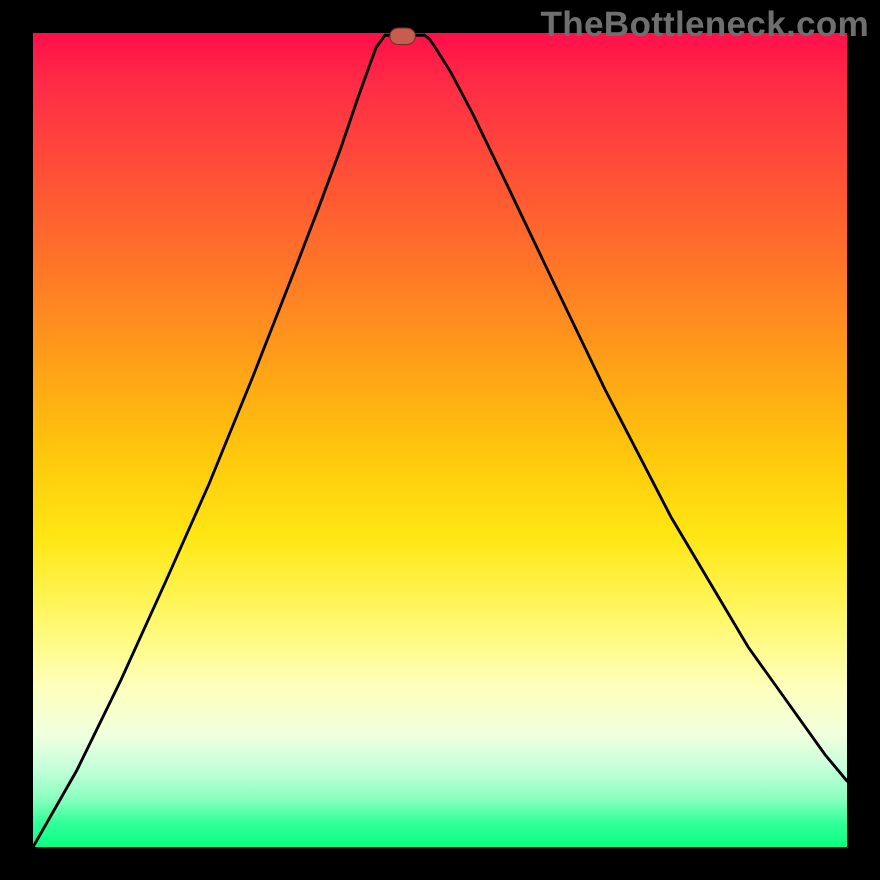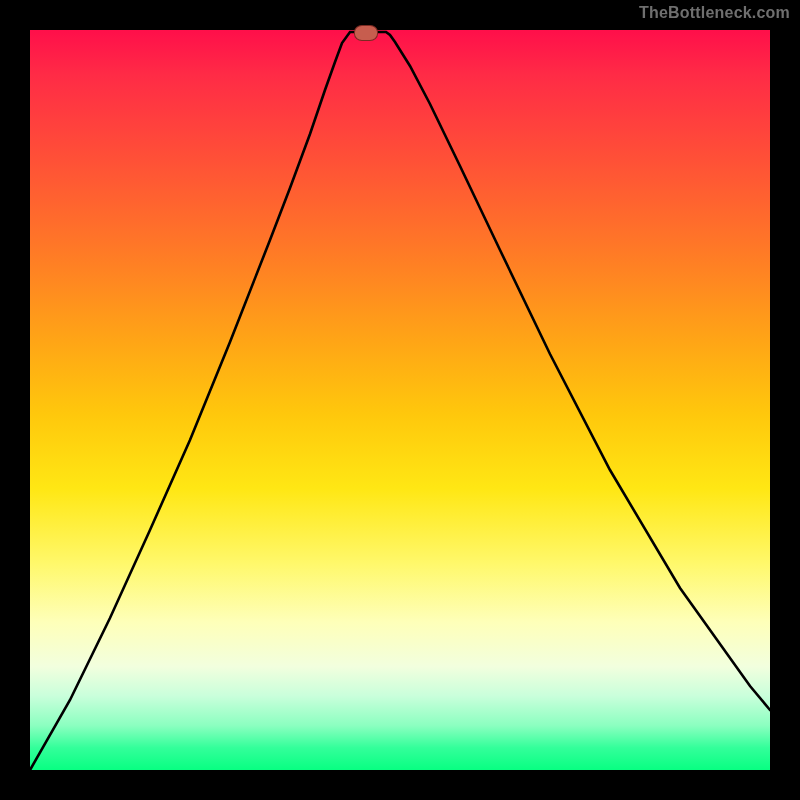--- a/index.html
+++ b/index.html
@@ -15,21 +15,21 @@
     position: relative;
     width: 800px;
     height: 800px;
     background: #000;
   }
   .watermark {
     position: absolute;
     top: 4px;
     right: 10px;
     color: #6f6f6f;
-    font-size: 16px;
+    font-size: 32px;
     font-weight: 600;
     letter-spacing: 0.2px;
     z-index: 5;
   }
   
   .plot {
     position: absolute;
     left: 30px;
     top: 30px;
     width: 740px;

